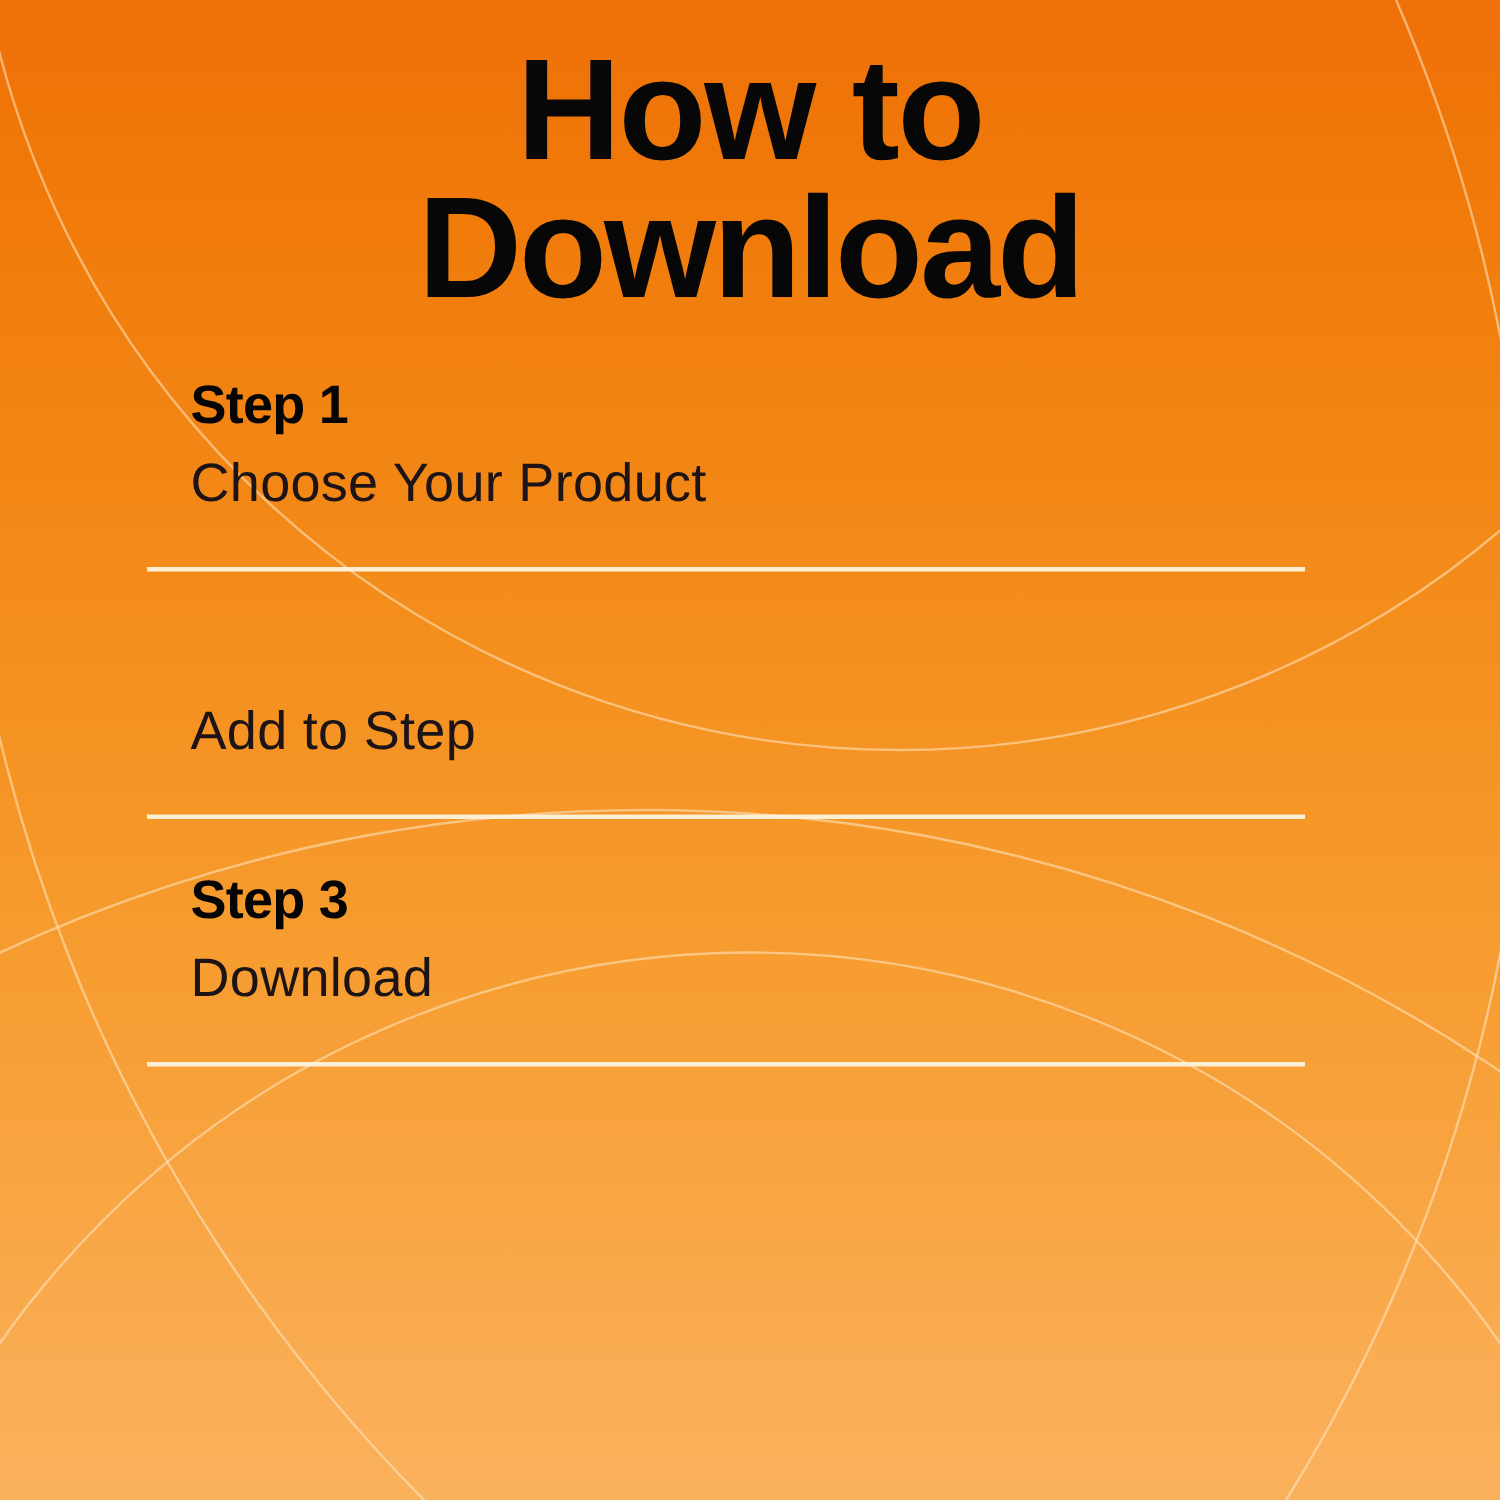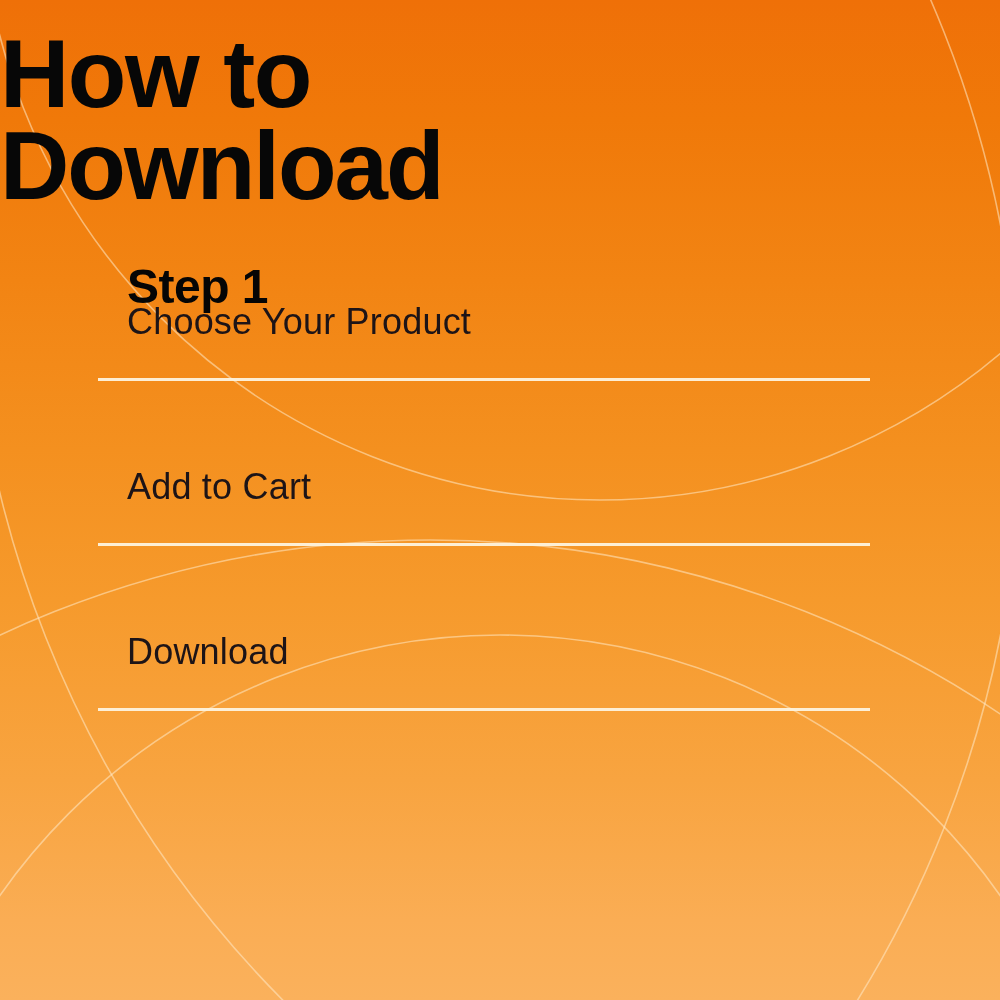--- a/index.html
+++ b/index.html
@@ -34,20 +34,21 @@
     fill: none;
     stroke: #ffe9c9;
     stroke-opacity: 0.55;
     stroke-width: 1.6;
   }
   .title-block {
     position: absolute;
     top: 28px;
     left: 0;
     width: 1000px;
+    text-align: center;
   }
   .title-line {
     display: block;
     color: #070707;
     font-size: 96px;
     font-weight: 700;
     line-height: 0.96;
     letter-spacing: -1.5px;
   }
   .title-line.second {
@@ -60,23 +61,23 @@
     width: 1000px;
   }
   .step {
     position: relative;
     height: 165px;
     box-sizing: border-box;
   }
   .step-head {
     position: absolute;
     left: 127px;
-    top: 23px;
+    top: 12px;
     color: #050505;
-    font-size: 48px;
+    font-size: 36px;
     font-weight: 700;
     letter-spacing: -0.5px;
     line-height: 1;
   }
   .step-sub {
     position: absolute;
     left: 127px;
     top: 64px;
     color: #1d1417;
     font-size: 36px;
@@ -116,24 +117,25 @@
 
   <div class="steps">
 
     <div class="step">
       <div class="step-head">Step 1</div>
       <div class="step-sub">Choose Your Product</div>
       <div class="divider"></div>
     </div>
 
     <div class="step">
-      <div class="step-sub">Add to Cart</div>
+      <div class="step-sub">Add to Step</div>
       <div class="divider"></div>
     </div>
 
     <div class="step">
+      <div class="step-head">Step 3</div>
       <div class="step-sub">Download</div>
       <div class="divider"></div>
     </div>
 
 
   </div>
 </div>
 
 </body></html>

